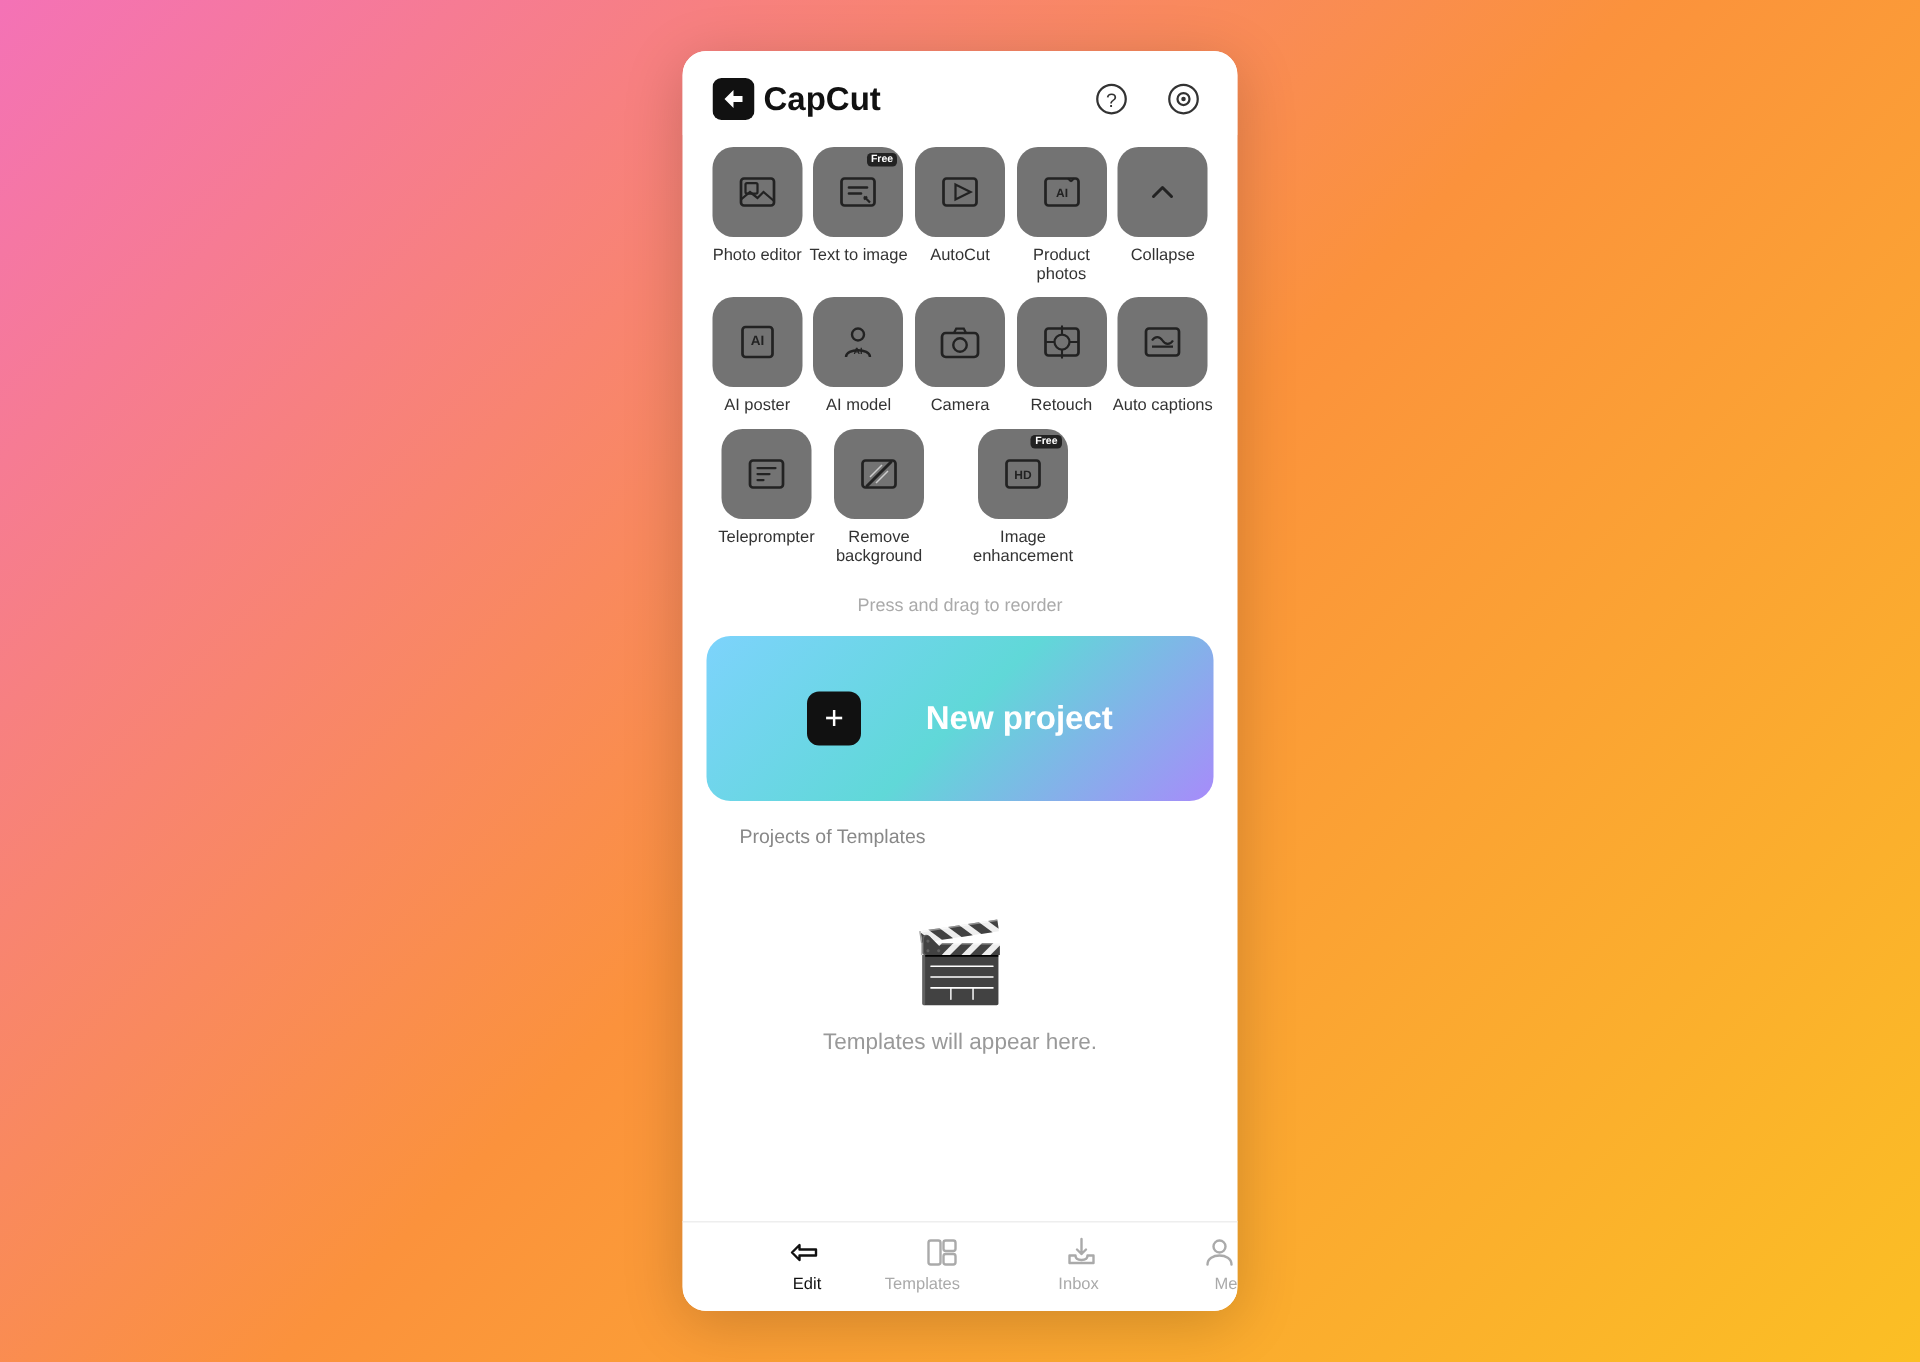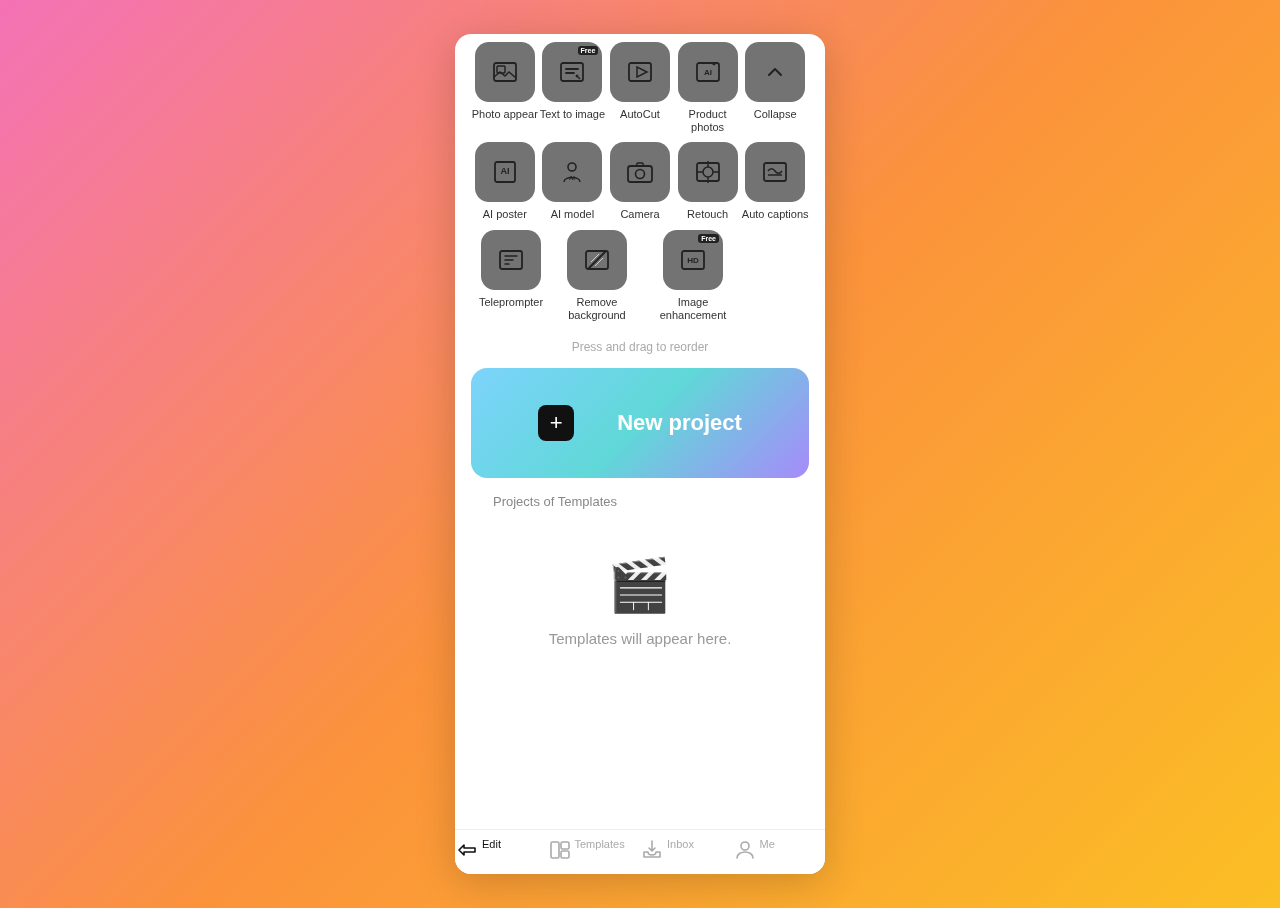--- a/index.html
+++ b/index.html
@@ -206,56 +206,80 @@
     
     .bottom-nav {
       border-top: 1px solid #eee;
       display: flex;
       background: #fff;
       padding: 8px 0 12px;
     }
     .nav-item {
       flex: 1;
       display: flex;
-      flex-direction: row;
-      align-items: flex-start;
+      flex-direction: column;
+      align-items: flex-end;
       gap: 3px;
       cursor: pointer;
     }
     .nav-label {
       font-size: 11px;
       color: #aaa;
     }
     .nav-label.active {
       color: #111;
     }
     
     svg { display: block; }
   </style>
 </head>
 <body>
 
 <div class="phone-container">
 
+  <div class="header">
+    <div class="logo">
+      <svg class="logo-icon" viewBox="0 0 28 28" fill="none">
+        <rect width="28" height="28" rx="6" fill="#111"></rect>
+        <path d="M8 14 L14 8 L14 12 L20 12 L20 16 L14 16 L14 20 Z" fill="#fff"></path>
+      </svg>
+      <span>CapCut</span>
+    </div>
+    <div class="header-icons">
+      <div class="header-icon-btn">
+        <svg width="22" height="22" viewBox="0 0 22 22" fill="none">
+          <circle cx="11" cy="11" r="9.5" stroke="#333" stroke-width="1.5"></circle>
+          <text x="11" y="16" text-anchor="middle" font-size="13" fill="#333" font-family="sans-serif">?</text>
+        </svg>
+      </div>
+      <div class="header-icon-btn">
+        <svg width="22" height="22" viewBox="0 0 22 22" fill="none">
+          <circle cx="11" cy="11" r="9.5" stroke="#333" stroke-width="1.5"></circle>
+          <circle cx="11" cy="11" r="4" stroke="#333" stroke-width="1.5"></circle>
+          <circle cx="11" cy="11" r="1.5" fill="#333"></circle>
+        </svg>
+      </div>
+    </div>
+  </div>
 
   <div class="main-scroll">
 
     <div class="tools-section">
 
       <div class="tools-row">
 
         <div class="tool-item">
           <div class="tool-icon-wrap">
             <svg width="28" height="28" viewBox="0 0 28 28" fill="none">
               <rect x="3" y="5" width="22" height="18" rx="2" stroke="#222" stroke-width="1.8"></rect>
               <rect x="6" y="8" width="8" height="7" rx="1" stroke="#222" stroke-width="1.5"></rect>
               <path d="M3 19 L9 14 L14 18 L18 14 L25 20" stroke="#222" stroke-width="1.5" fill="none"></path>
             </svg>
           </div>
-          <span class="tool-label">Photo appear</span>
+          <span class="tool-label">Photo editor</span>
         </div>
 
         <div class="tool-item">
           <div class="tool-icon-wrap">
             <span class="badge-free">Free</span>
             <svg width="28" height="28" viewBox="0 0 28 28" fill="none">
               <rect x="3" y="5" width="22" height="18" rx="2" stroke="#222" stroke-width="1.8"></rect>
               <path d="M8 11 H20 M8 15 H16" stroke="#222" stroke-width="1.8" stroke-linecap="round"></path>
               <path d="M18 17 L22 21 M20 17 L18 19" stroke="#222" stroke-width="1.5"></path>
             </svg>
@@ -346,21 +370,21 @@
               <path d="M7 13 C9 10 12 10 14 13 C16 16 19 16 21 13" stroke="#222" stroke-width="1.5" fill="none"></path>
               <path d="M7 17 H21" stroke="#222" stroke-width="1.5"></path>
             </svg>
           </div>
           <span class="tool-label">Auto captions</span>
         </div>
       </div>
 
       <div class="tools-row" style="justify-content: flex-start; gap: 0; padding: 0 4px;">
 
-        <div class="tool-item" style="margin-right: 14px;">
+        <div class="tool-item" style="margin-right: 3px;">
           <div class="tool-icon-wrap">
             <svg width="28" height="28" viewBox="0 0 28 28" fill="none">
               <rect x="3" y="5" width="22" height="18" rx="2" stroke="#222" stroke-width="1.8"></rect>
               <path d="M8 10 H20 M8 14 H16 M8 18 H12" stroke="#222" stroke-width="1.5" stroke-linecap="round"></path>
             </svg>
           </div>
           <span class="tool-label">Teleprompter</span>
         </div>
 
         <div class="tool-item" style="margin-right: 24px;">

